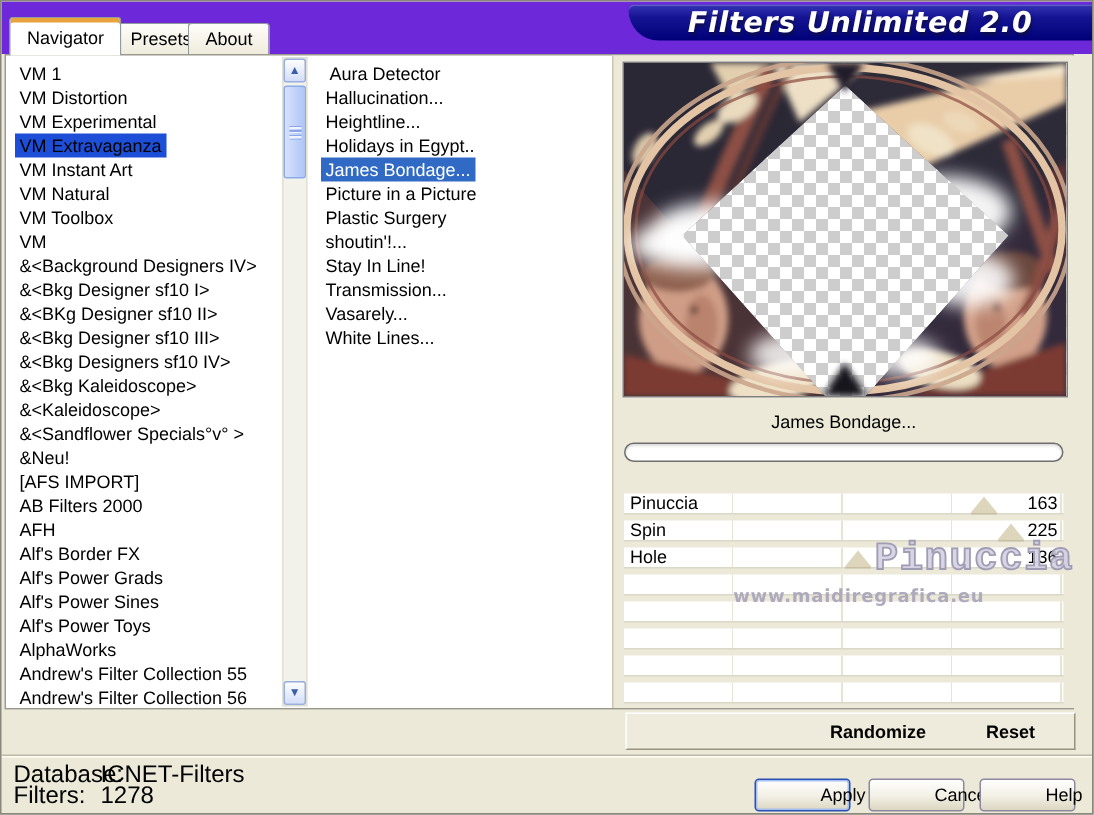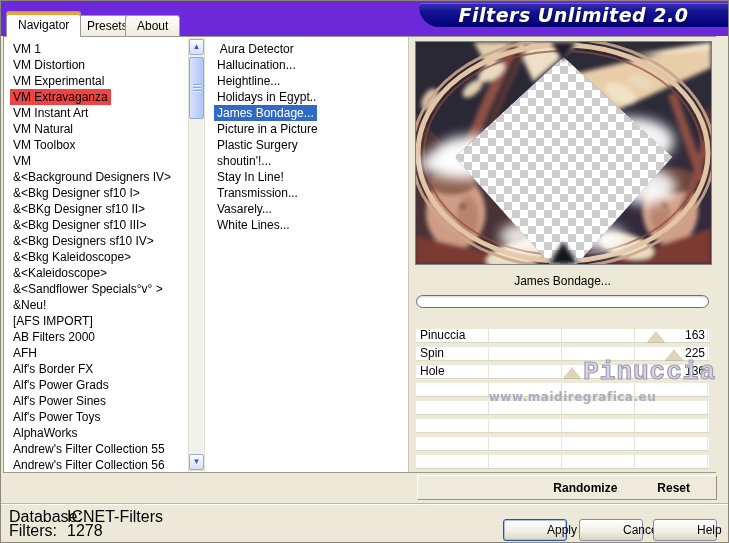--- a/index.html
+++ b/index.html
@@ -38,21 +38,21 @@
     white-space:nowrap;
   }
   
   .main-panel{
     position:absolute;left:2px;top:35px;width:713px;height:437px;
     background:#fff;border:1px solid #9b988c;
   }
   .cat-list{position:absolute;left:6px;top:4px;width:176px;height:430px;overflow:hidden;}
   .filter-list{position:absolute;left:210px;top:4px;width:193px;height:430px;overflow:hidden;}
   .li{font-size:12px;line-height:16px;white-space:pre;width:max-content;max-width:100%;padding:0 3px;color:#000;cursor:default;}
-  .sel-cat{background:#ef4444;}
+  .sel-cat{background:#1d4ed8;}
   .sel-fil{background:#316ac5;color:#fff;}
   
   .vscroll{position:absolute;left:184px;top:1px;width:17px;height:433px;background:#f2f1ea;border:1px solid #e2e0d2;}
   .sbtn{
     position:absolute;left:0;width:15px;height:16px;
     background:linear-gradient(180deg,#fdfdfd,#d3defa);
     border:1px solid #97aee2;border-radius:2px;
     display:flex;align-items:center;justify-content:center;
   }
   .sbtn.up{top:0;} .sbtn.down{bottom:0;}

